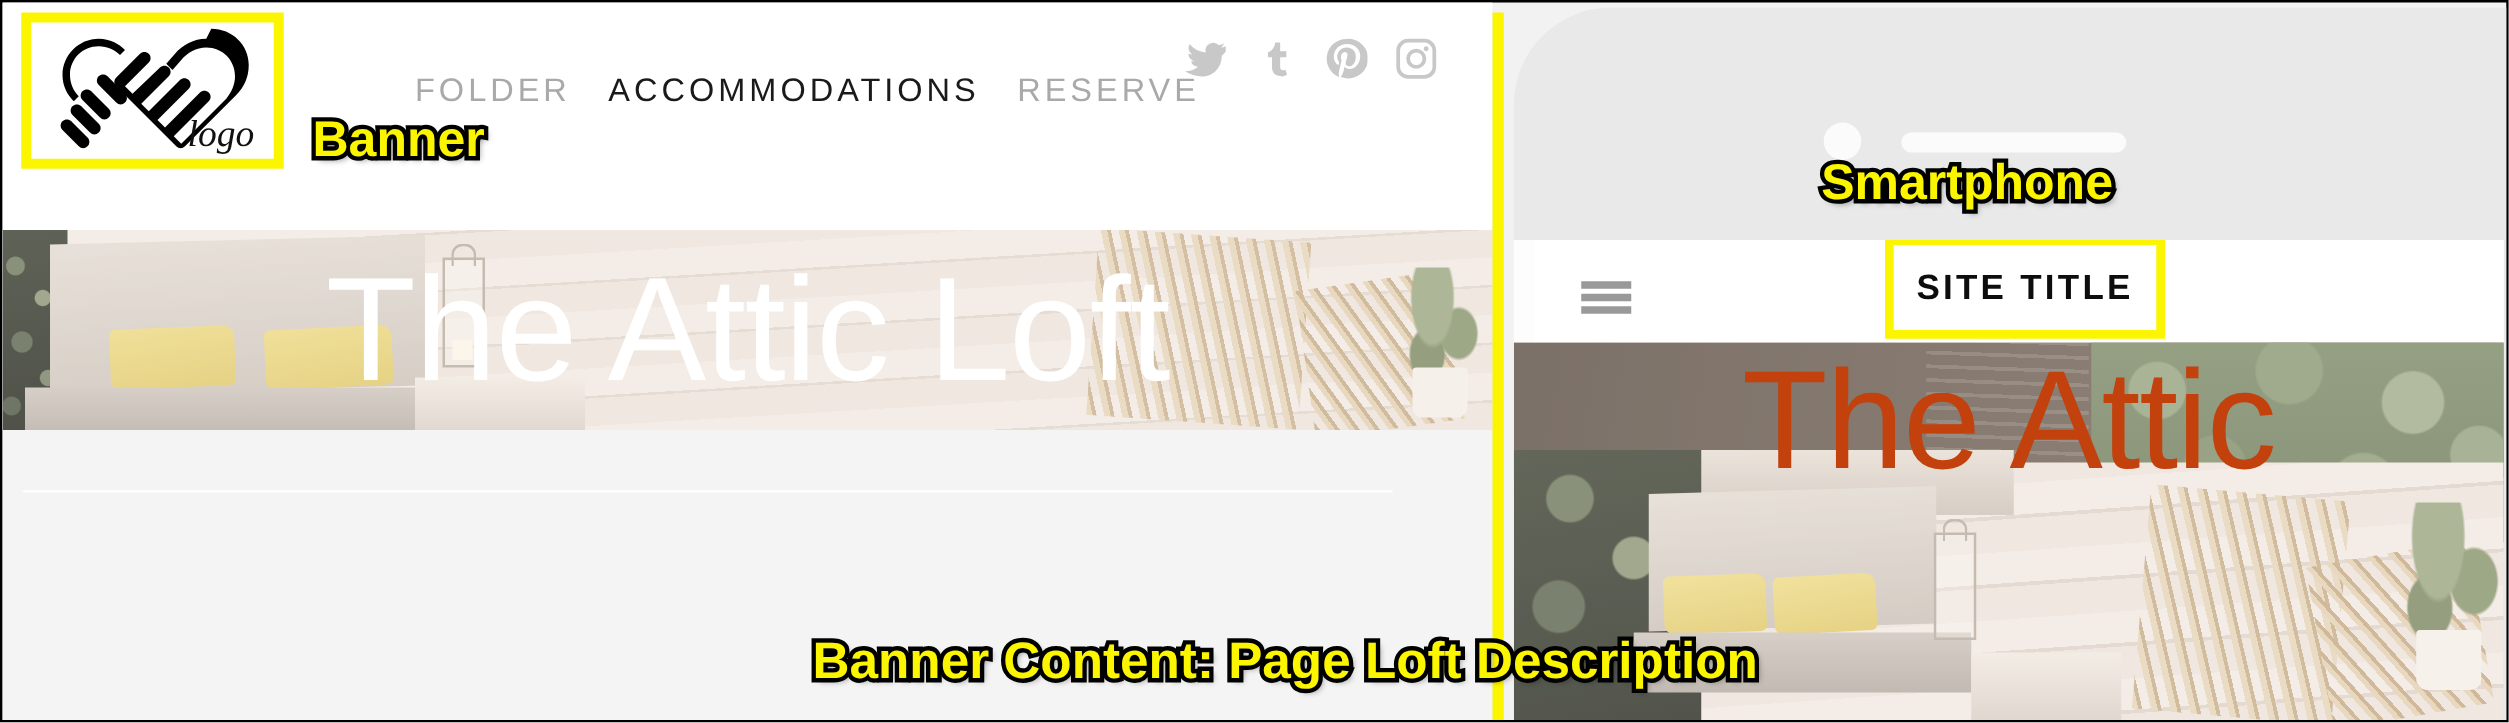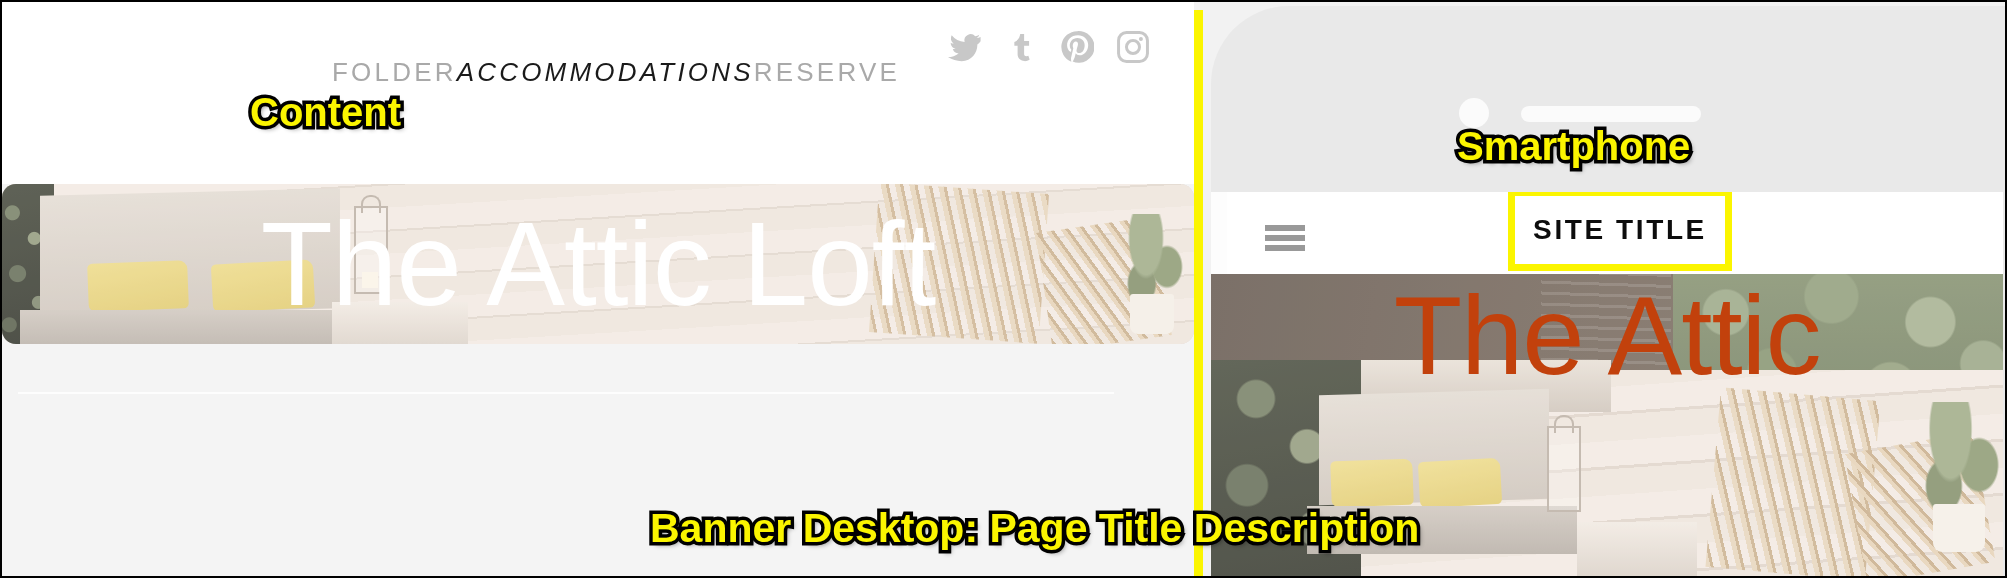--- a/index.html
+++ b/index.html
@@ -64,32 +64,32 @@
     height: 104px;
   }
 
   
   #desktop-nav {
     position: absolute;
     left: 330px;
     top: 55px;
     display: flex;
     align-items: baseline;
+    gap: 30px;
   }
   .nav-link {
     font-size: 26px;
     letter-spacing: 3.2px;
     font-weight: 400;
     color: #a9a9a9;
     white-space: nowrap;
     cursor: pointer;
   }
   .nav-link.is-active {
     color: #1a1a1a;
-    font-style: italic;
   }
 
   
   #desktop-socials {
     position: absolute;
     left: 946px;
     top: 28px;
     display: flex;
     align-items: center;
     gap: 22px;
@@ -104,21 +104,20 @@
 
   
   #desktop-hero {
     position: absolute;
     left: 0;
     top: 182px;
     width: 1192px;
     height: 160px;
     overflow: hidden;
     background: #ded6cf;
-    border-radius: 14px;
   }
   
   .patio {
     position: absolute;
     inset: 0;
     overflow: hidden;
   }
   .patio .deckwall {
     position: absolute;
     inset: 0;
@@ -552,20 +551,35 @@
 </style>
 </head>
 <body>
 
 <div id="canvas">
 
   <div id="desktop-pane">
 
     <div id="desktop-header">
 
+      <div id="logo-box">
+        <div id="logo-art">
+          <svg viewBox="0 0 180 104" width="180" height="104" aria-hidden="true">
+            <g fill="#000000">
+              <path d="M47 10c-16 0-29 13-29 29 0 9 4 16 9 21l4-4c-4-4-7-10-7-17 0-13 10-23 23-23 7 0 13 3 17 7l4-4C63 14 56 10 47 10z"></path>
+              <path d="M133 10c-10 0-19 5-25 12l-7 8 5 5 7-8c5-6 12-10 20-10 13 0 23 10 23 23 0 7-3 13-7 18l-36 36-6-6 28-28c2-2 2-5 0-7s-5-2-7 0l-28 28-6-6 25-25c2-2 2-5 0-7s-5-2-7 0l-25 25-6-6 22-22c2-2 2-5 0-7s-5-2-7 0L74 54l-6-6 19-19c2-2 2-5 0-7s-5-2-7 0L61 41c-2 2-2 5 0 7l48 48c2 2 5 2 7 0l41-41c6-6 10-14 10-24 0-16-13-29-30-29z"></path>
+              <path d="M41 52c-2-2-5-2-7 0s-2 5 0 7l14 14c2 2 5 2 7 0s2-5 0-7L41 52z"></path>
+              <path d="M33 64c-2-2-5-2-7 0s-2 5 0 7l14 14c2 2 5 2 7 0s2-5 0-7L33 64z"></path>
+              <path d="M54 40c-2-2-5-2-7 0s-2 5 0 7l14 14c2 2 5 2 7 0s2-5 0-7L54 40z"></path>
+              <path d="M25 76c-2-2-5-2-7 0s-2 5 0 7l13 13c2 2 5 2 7 0s2-5 0-7L25 76z"></path>
+            </g>
+            <text x="118" y="96" font-family="'Liberation Serif', serif" font-size="30" font-style="italic" fill="#111111">logo</text>
+          </svg>
+        </div>
+      </div>
 
       <nav id="desktop-nav">
         <span class="nav-link">FOLDER</span>
         <span class="nav-link is-active">ACCOMMODATIONS</span>
         <span class="nav-link">RESERVE</span>
       </nav>
 
       <div id="desktop-socials">
         <span class="social-icon">
           <svg viewBox="0 0 24 24" aria-hidden="true">
@@ -655,17 +669,17 @@
           <div class="mplant"></div>
           <div class="patio-veil"></div>
         </div>
         <div id="phone-hero-title">
           <div>The Attic</div>
         </div>
       </div>
     </div>
   </div>
 
-  <div class="annotation" id="annotation-desktop">Content</div>
+  <div class="annotation" id="annotation-desktop">Banner</div>
   <div class="annotation" id="annotation-smartphone">Smartphone</div>
-  <div class="annotation" id="annotation-banner">Banner Desktop: Page Title Description</div>
+  <div class="annotation" id="annotation-banner">Banner Content: Page Loft Description</div>
 
 </div>
 
 </body></html>

